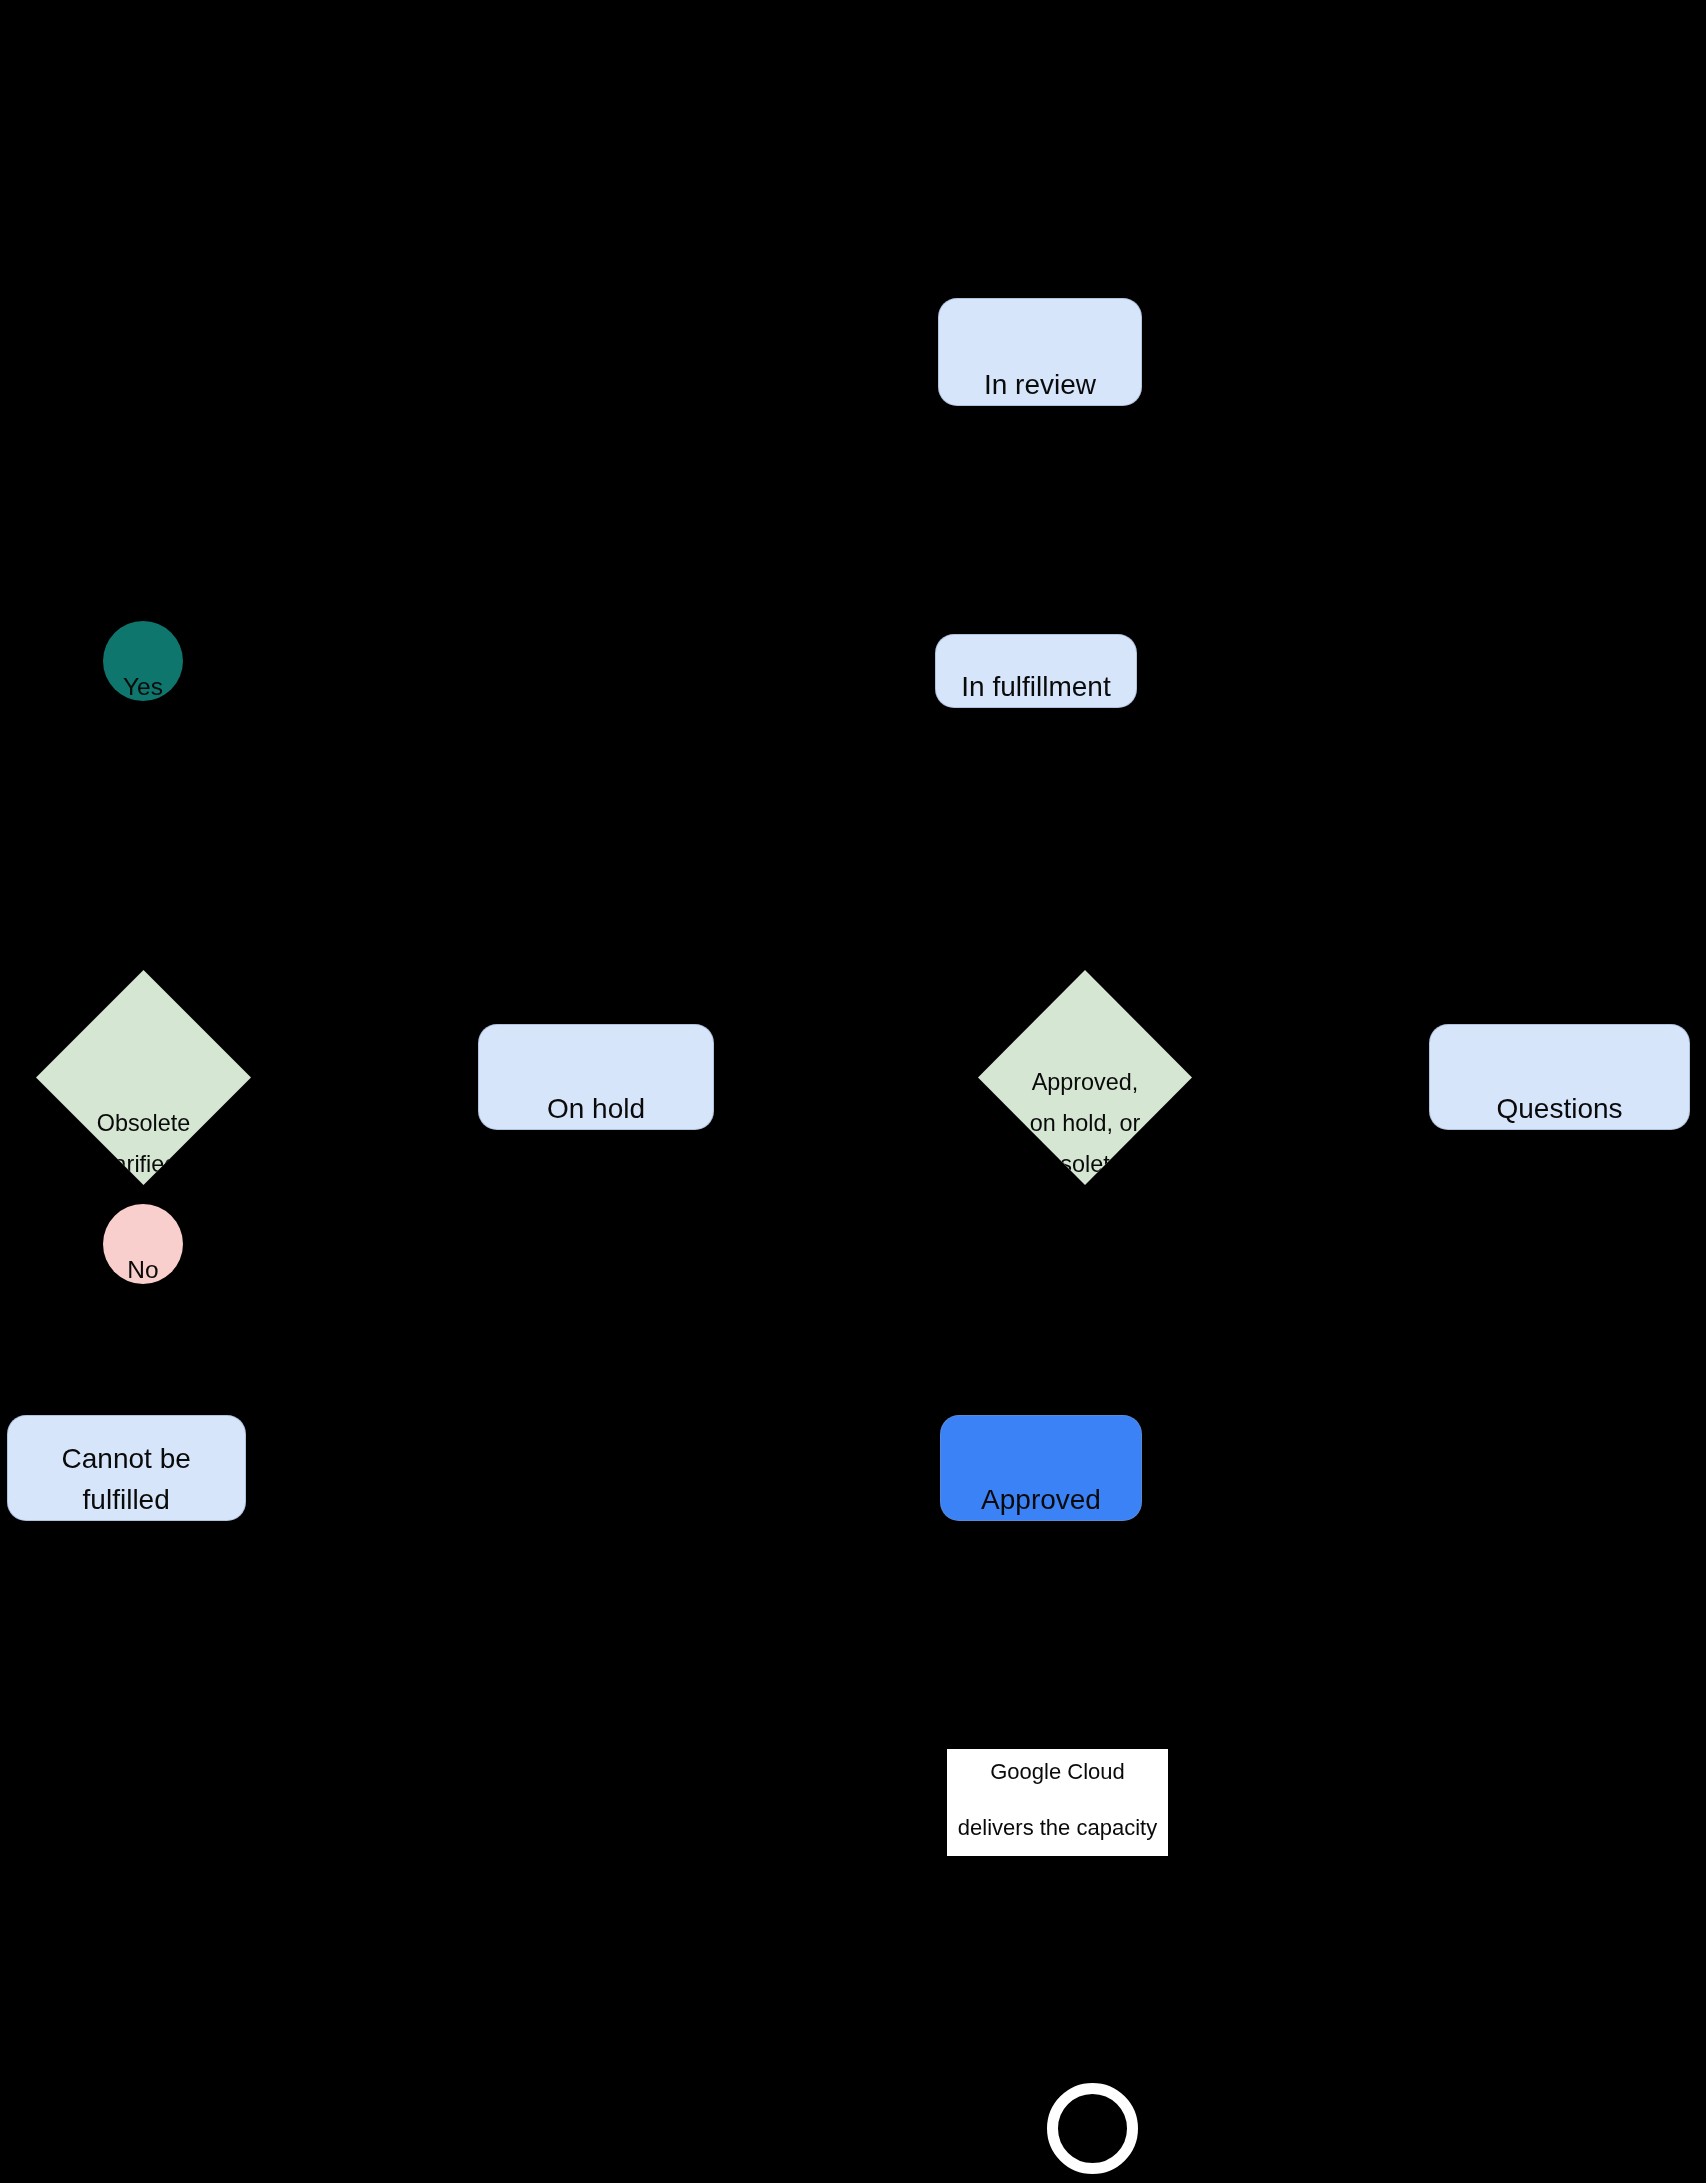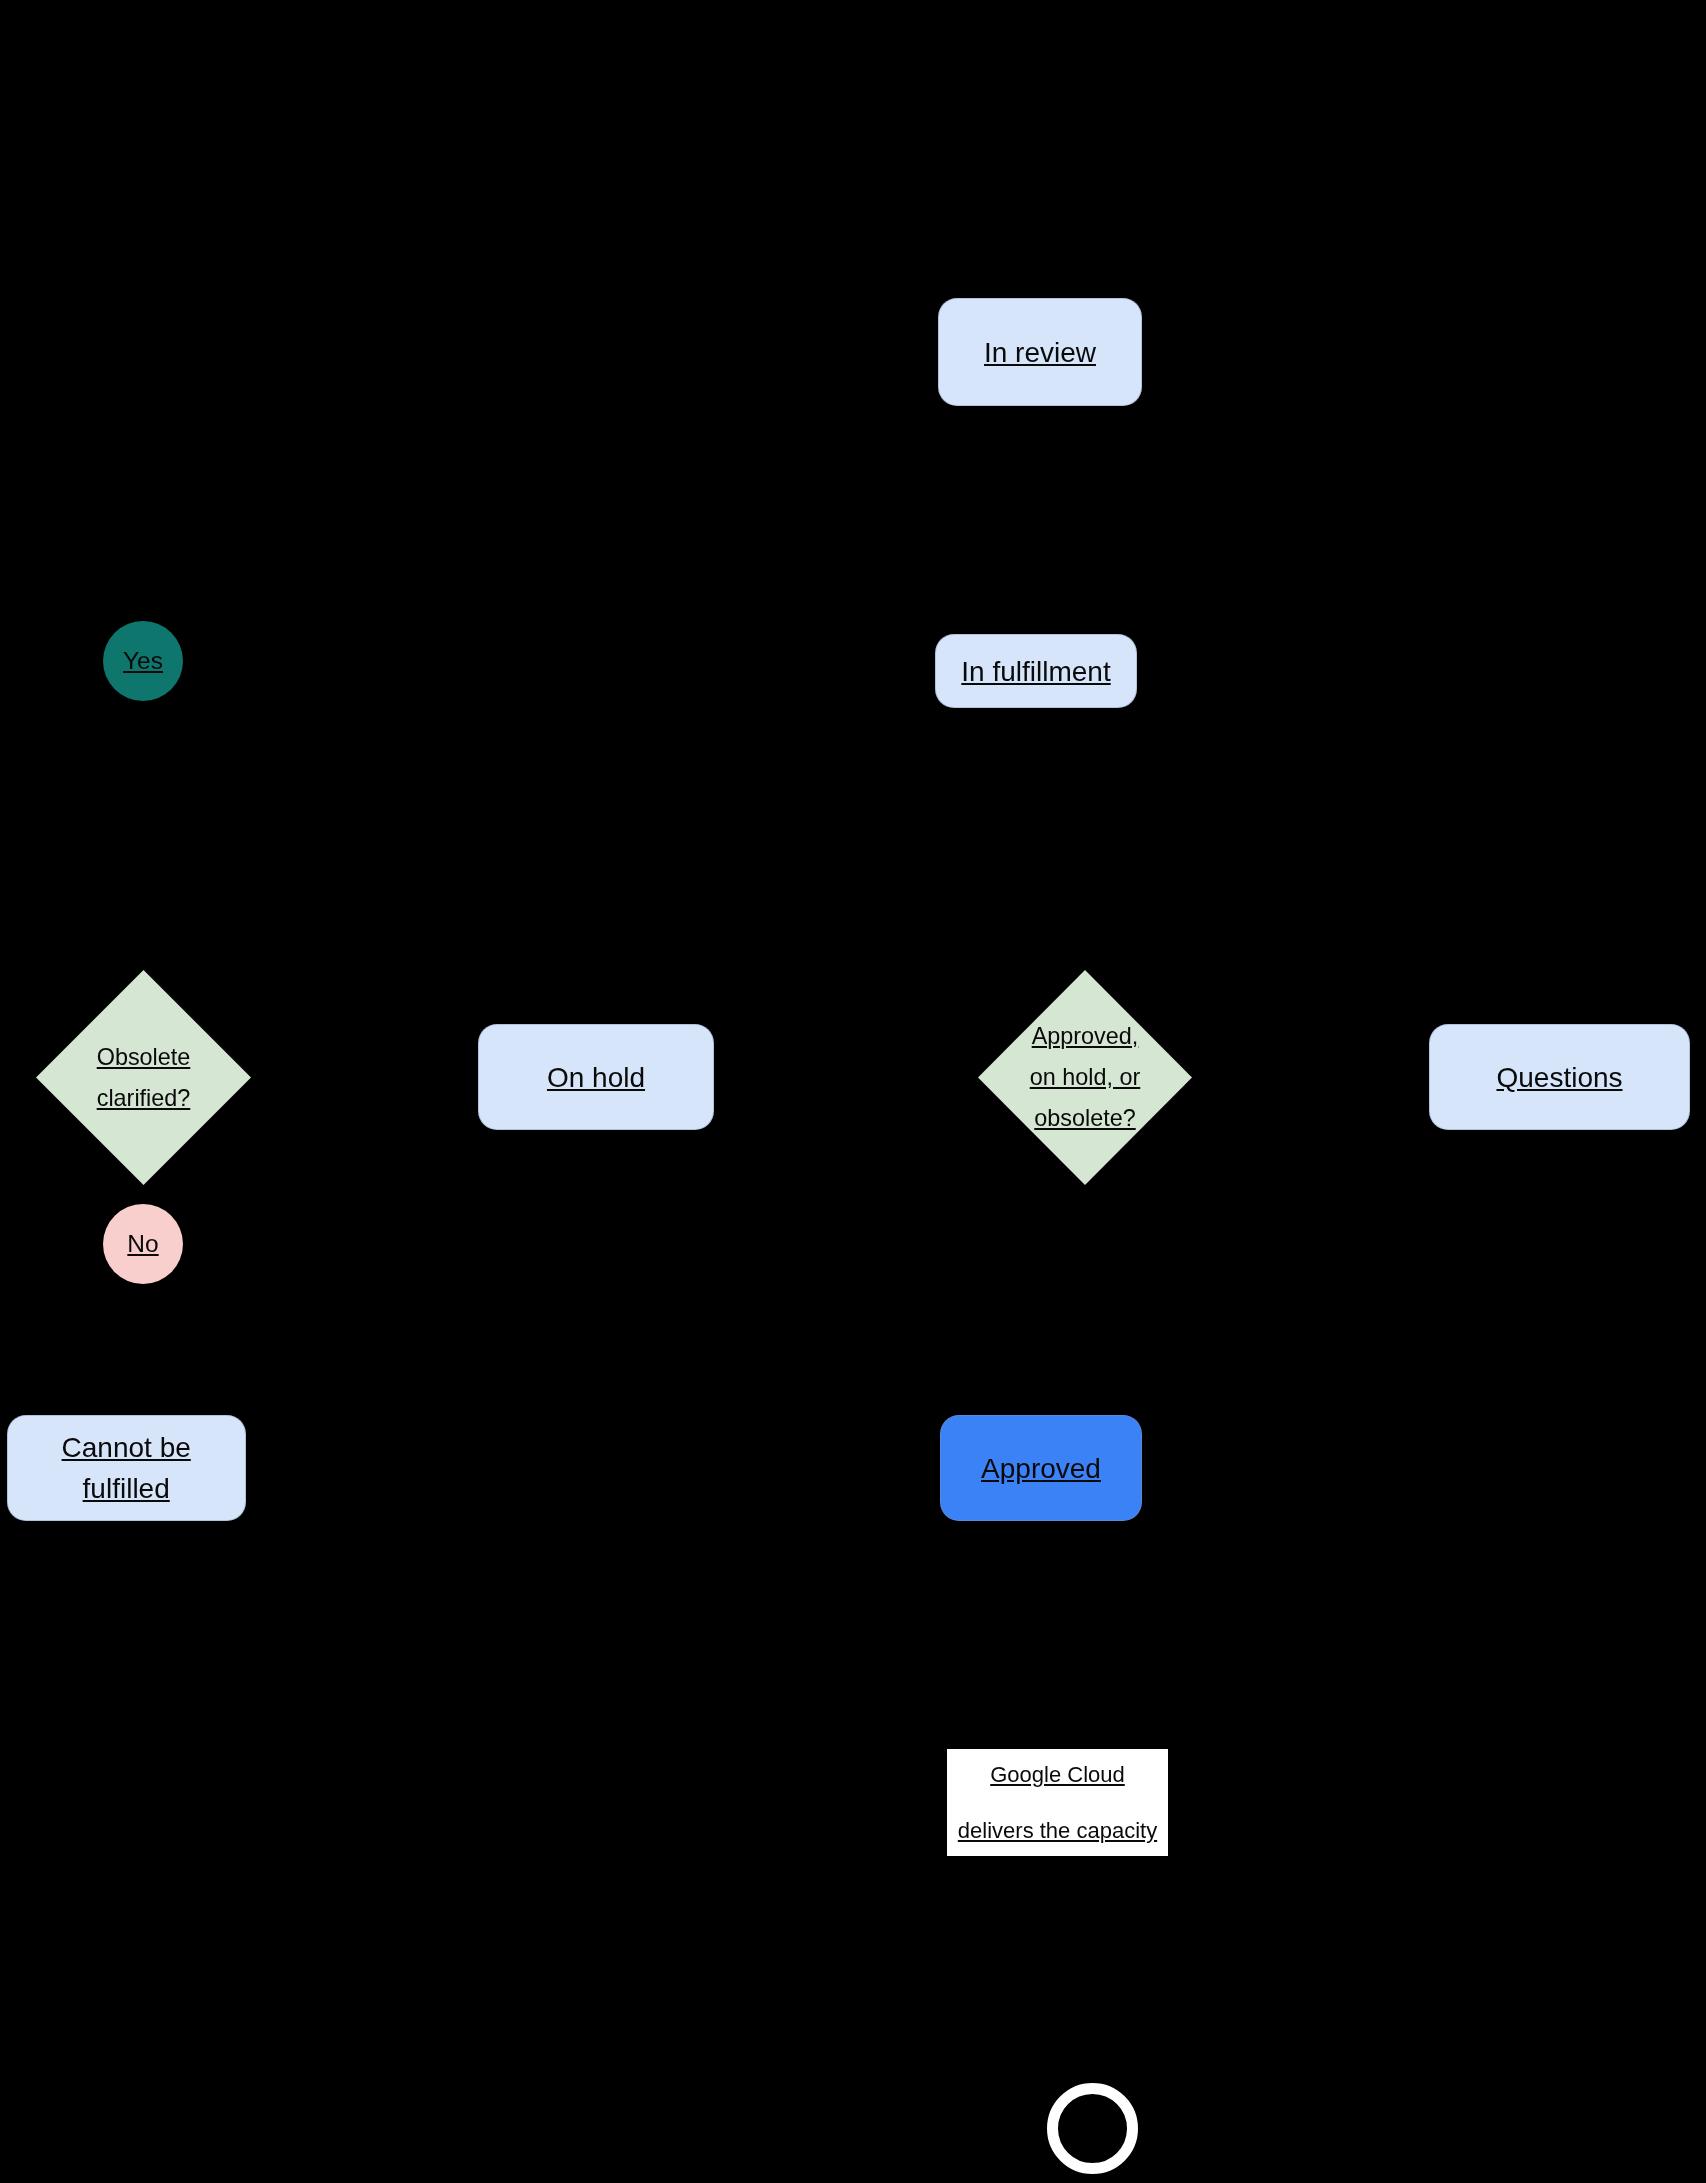--- a/index.html
+++ b/index.html
@@ -12,25 +12,24 @@
     width: 1706px;
     height: 2183px;
     background: #000000;
     overflow: hidden;
     font-family: "Liberation Sans", sans-serif;
     color: #0a0a0a;
   }
   .node {
     position: absolute;
     display: flex;
-    align-items: center;
+    align-items: flex-end;
     justify-content: center;
     text-align: center;
     box-sizing: border-box;
-    text-decoration: underline;
   }
   .process {
     border-radius: 19px;
     border: 1.7px solid rgba(125, 148, 185, 0.45);
     font-size: 28px;
     line-height: 41px;
     white-space: pre-line;
   }
   .decision {
     clip-path: polygon(50% 0%, 100% 50%, 50% 100%, 0% 50%);

